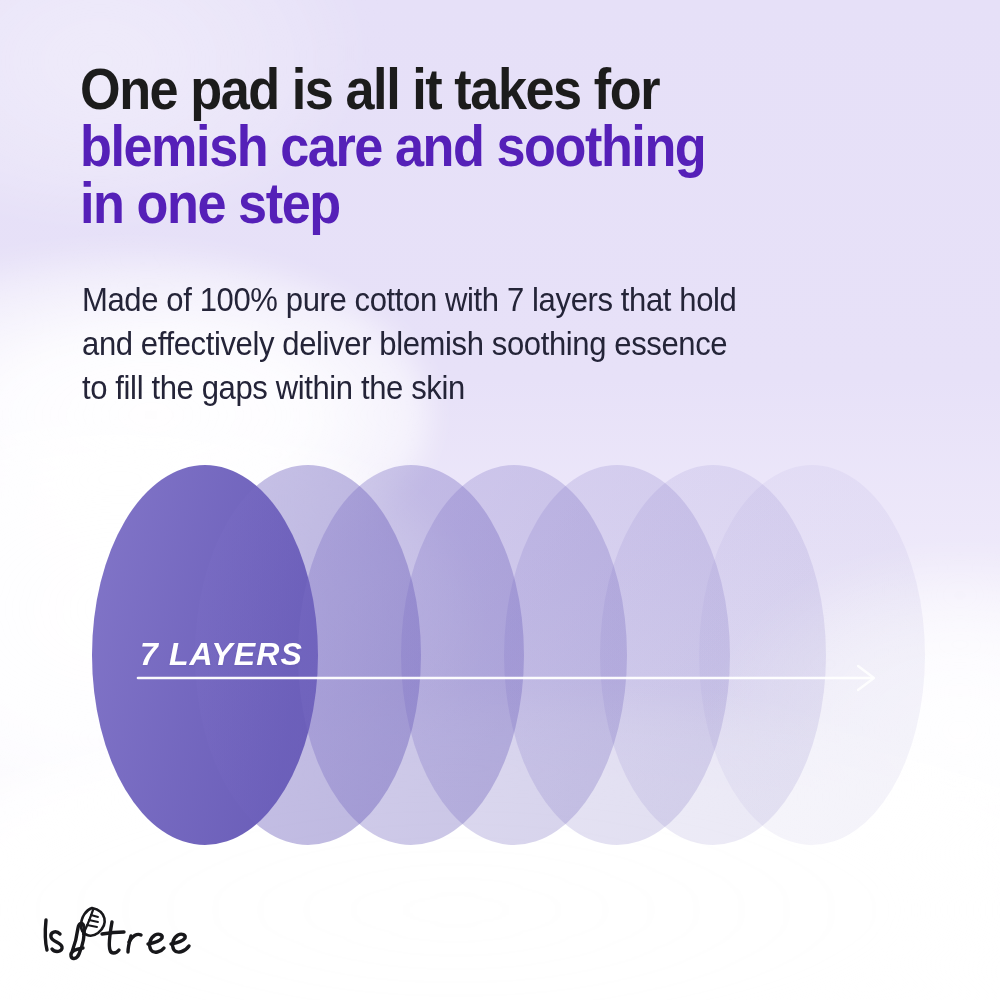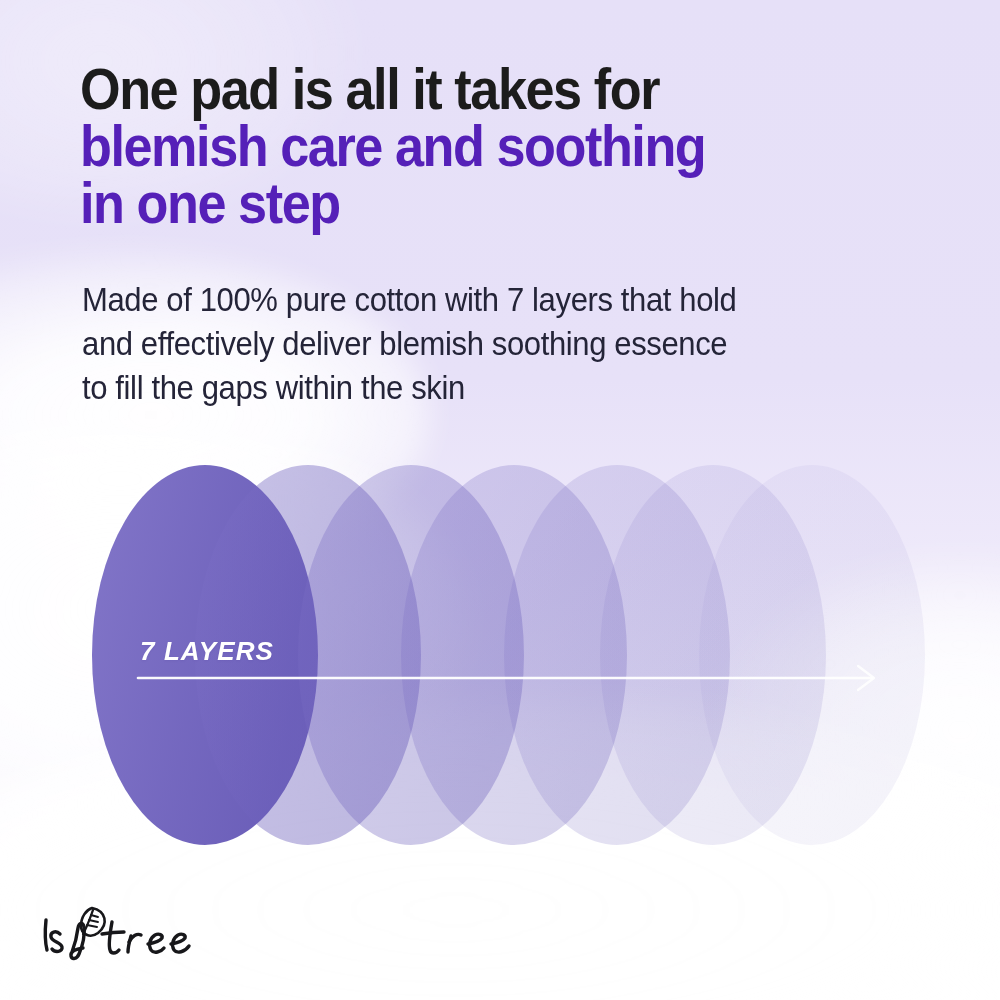--- a/index.html
+++ b/index.html
@@ -105,21 +105,21 @@
 
   
   .layers-label {
     position: absolute;
     left: 140px;
     top: 636px;
     color: #ffffff;
     font-family: "Liberation Sans", sans-serif;
     font-weight: 700;
     font-style: italic;
-    font-size: 26px;
+    font-size: 32px;
     letter-spacing: 1.1px;
     white-space: nowrap;
     text-shadow: 0 1px 2px rgba(90,70,160,0.18);
   }
 
   
   .brand {
     position: absolute;
     left: 36px;
     top: 900px;

